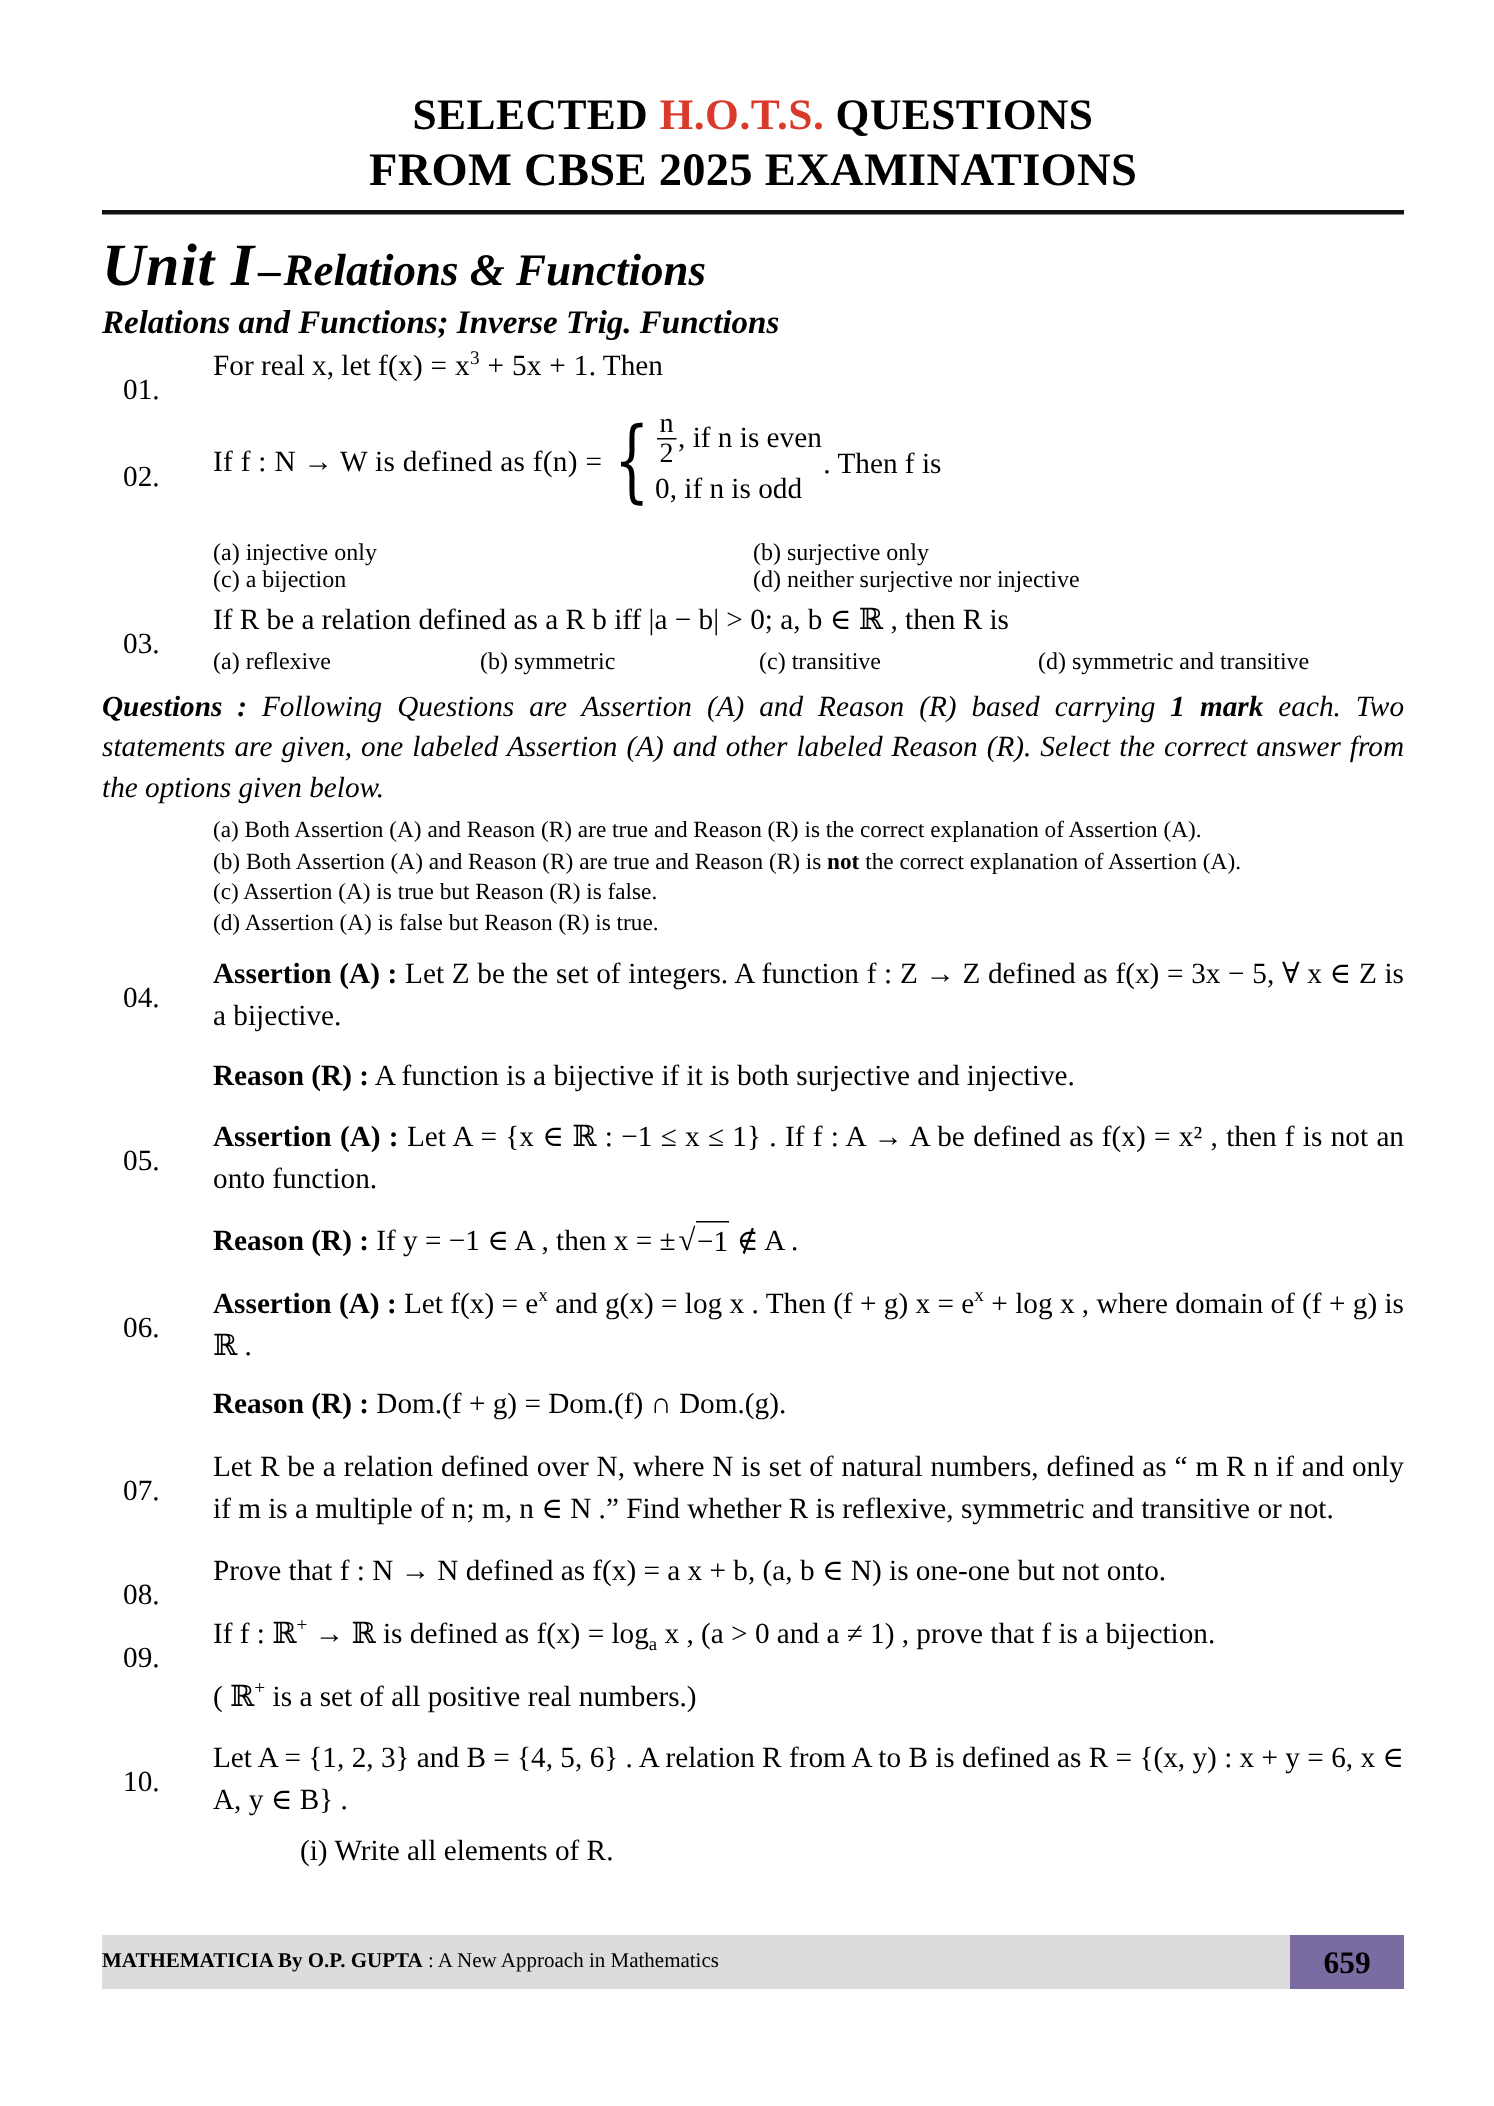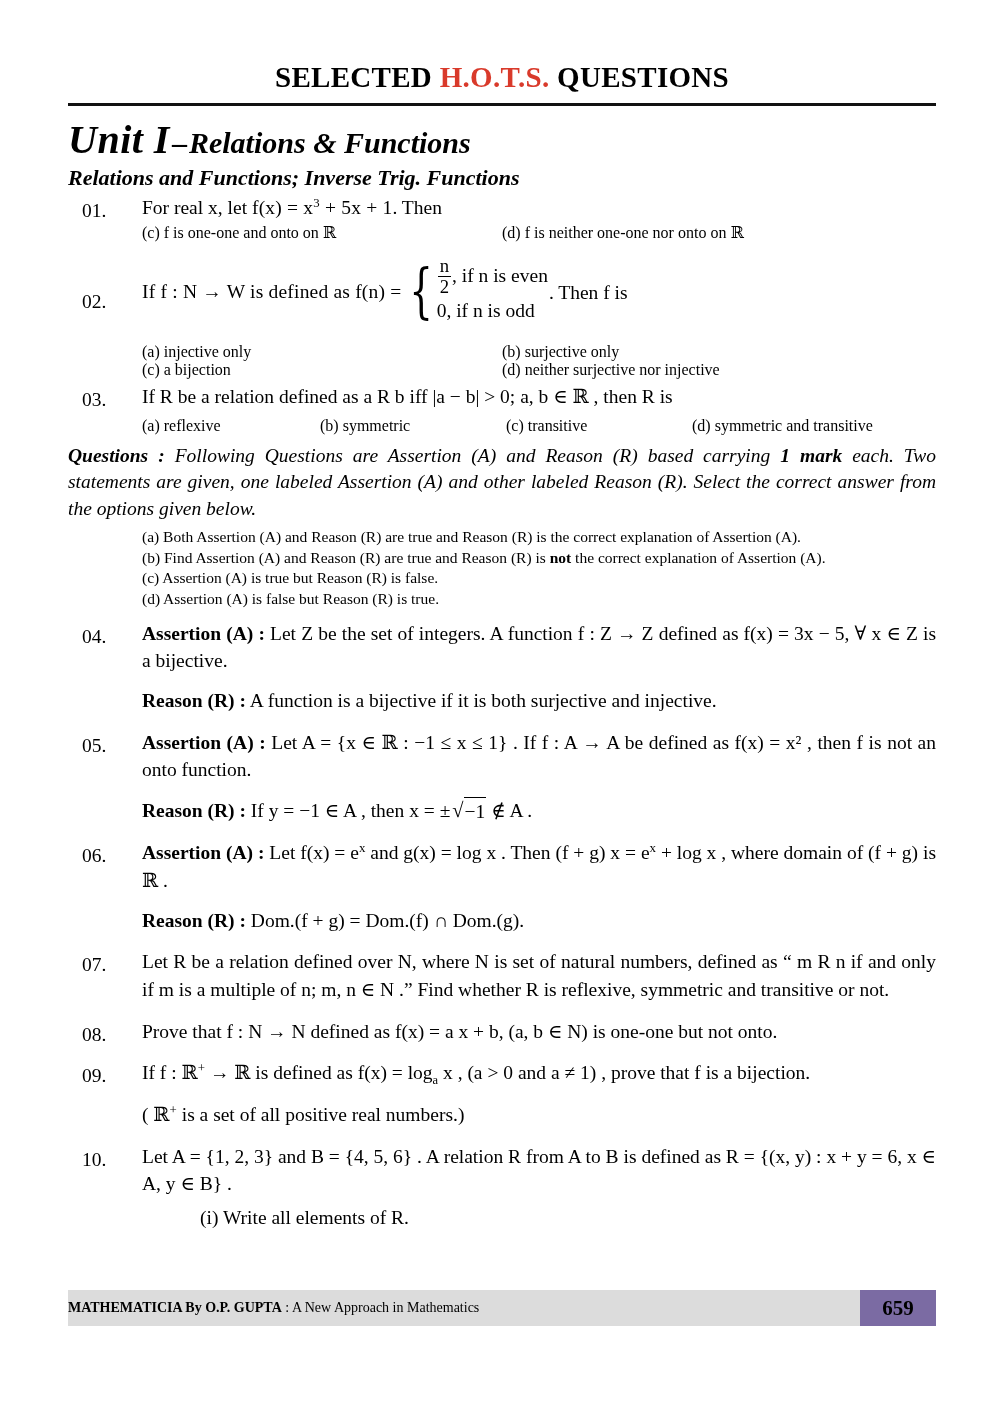--- a/index.html
+++ b/index.html
@@ -90,21 +90,21 @@
   
   .q {
     position: relative;
     font-size: 19.5px;
     line-height: 1.42;
     margin-bottom: 2px;
   }
   .q-num {
     position: absolute;
     left: 14px;
-    top: 3px;
+    top: 16px;
     width: 48px;
     font-size: 19.5px;
   }
   .q-body {
     margin-left: 74px;
   }
   .q-body.justify { text-align: justify; }
 
   
   .opt-row2 {
@@ -238,35 +238,32 @@
 </style>
 </head>
 <body>
 
 <div class="page">
 
   <div class="content">
 
     <div class="masthead">
       <div class="title-main"><span>SELECTED </span><span class="hots">H.O.T.S.</span><span> QUESTIONS</span></div>
+      <div class="title-sub">FROM CBSE 2025 EXAMINATIONS</div>
     </div>
     <div class="rule"></div>
 
     <div class="unit-line">
       <span class="unit-name">Unit I</span><span class="unit-dash">–</span><span class="unit-topic">Relations &amp; Functions</span>
     </div>
     <div class="section-head">Relations and Functions; Inverse Trig. Functions</div>
 
     <div class="q">
       <div class="q-num">01.</div>
       <div class="q-body"><span>For real x, let </span><span class="m"><span>f(x) = x</span><sup class="e">3</sup><span> + 5x + 1</span></span><span>. Then</span></div>
-    </div>
-    <div class="opt-row2">
-      <div><span>(c) f is one-one and onto on </span><span class="bb">ℝ</span></div>
-      <div><span>(d) f is neither one-one nor onto on </span><span class="bb">ℝ</span></div>
     </div>
 
     <div class="q" style="margin-top:14px;">
       <div class="q-num" style="top:32px;">02.</div>
       <div class="q-body q2line">
         <span class="m" style="padding-top:2px;">If f : N → W  is defined as  f(n) =</span>
         <span class="piecewise">
           <span class="brace">{</span>
           <span class="cases">
             <span class="case-a"><span class="frac"><span class="num">n</span><span class="den">2</span></span><span>, if  n is even</span></span>
@@ -293,21 +290,21 @@
       <div>(a) reflexive</div>
       <div>(b) symmetric</div>
       <div>(c) transitive</div>
       <div>(d) symmetric and transitive</div>
     </div>
 
     <div class="direction"><span class="lead">Questions :</span><span> Following Questions are Assertion (A) and Reason (R) based carrying </span><b>1 mark</b><span> each. Two statements are given, one labeled Assertion (A) and other labeled Reason (R). Select the correct answer from the options given below.</span></div>
 
     <div class="dir-options">
       <div>(a) Both Assertion (A) and Reason (R) are true and Reason (R) is the correct explanation of Assertion (A).</div>
-      <div><span>(b) Find Assertion (A) and Reason (R) are true and Reason (R) is </span><b>not</b><span> the correct explanation of Assertion (A).</span></div>
+      <div><span>(b) Both Assertion (A) and Reason (R) are true and Reason (R) is </span><b>not</b><span> the correct explanation of Assertion (A).</span></div>
       <div>(c) Assertion (A) is true but Reason (R) is false.</div>
       <div>(d) Assertion (A) is false but Reason (R) is true.</div>
     </div>
 
     <div class="q" style="margin-top:10px;">
       <div class="q-num">04.</div>
       <div class="q-body justify"><span class="ar-label">Assertion (A) :</span><span> Let Z be the set of integers. A function  f : Z → Z  defined as  f(x) = 3x − 5, ∀ x ∈ Z is a bijective.</span></div>
       <div class="q-body reason-line"><span class="ar-label">Reason (R) :</span><span> A function is a bijective if it is both surjective and injective.</span></div>
     </div>
 

